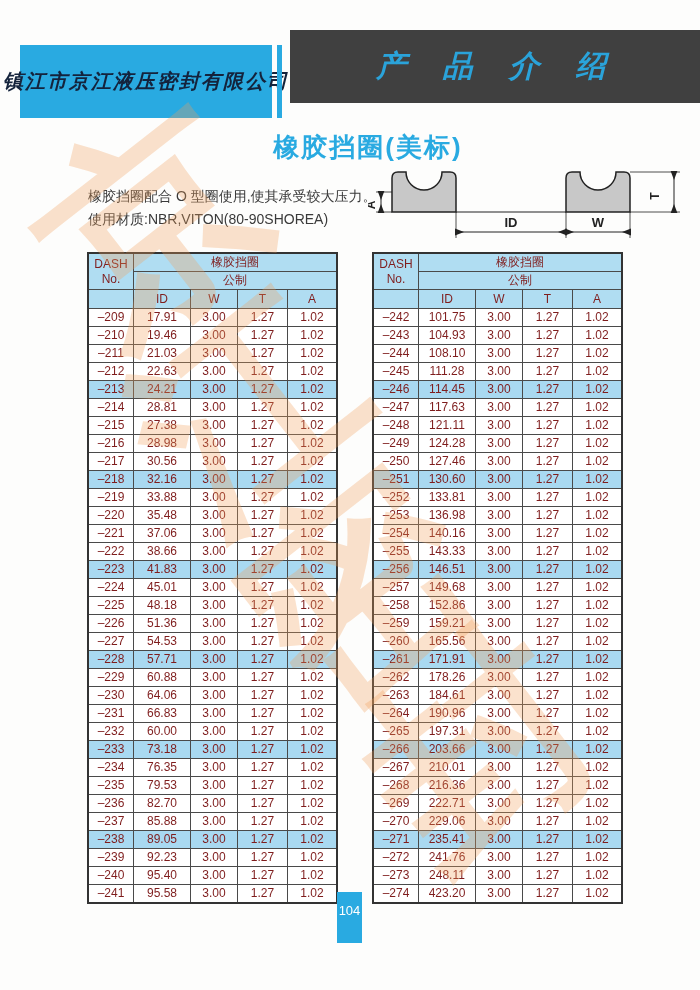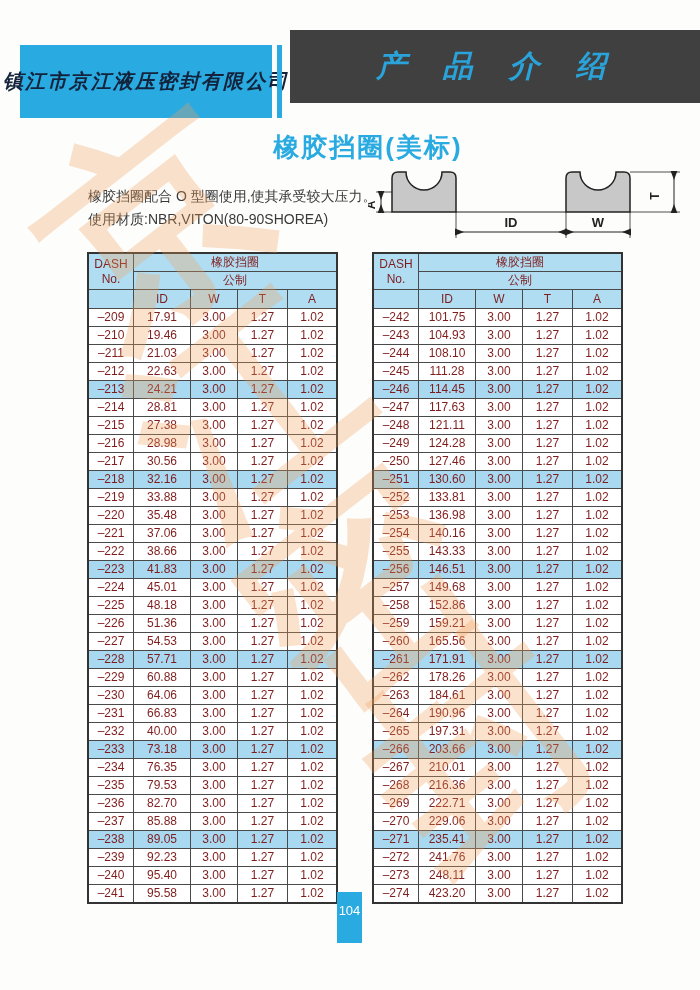--- a/index.html
+++ b/index.html
@@ -324,21 +324,21 @@
         </tr>
         <tr>
           <td class="c0">–231</td>
           <td class="c1">66.83</td>
           <td class="c2">3.00</td>
           <td class="c3">1.27</td>
           <td class="c4">1.02</td>
         </tr>
         <tr>
           <td class="c0">–232</td>
-          <td class="c1">40.00</td>
+          <td class="c1">60.00</td>
           <td class="c2">3.00</td>
           <td class="c3">1.27</td>
           <td class="c4">1.02</td>
         </tr>
         <tr class="hl">
           <td class="c0">–233</td>
           <td class="c1">73.18</td>
           <td class="c2">3.00</td>
           <td class="c3">1.27</td>
           <td class="c4">1.02</td>

